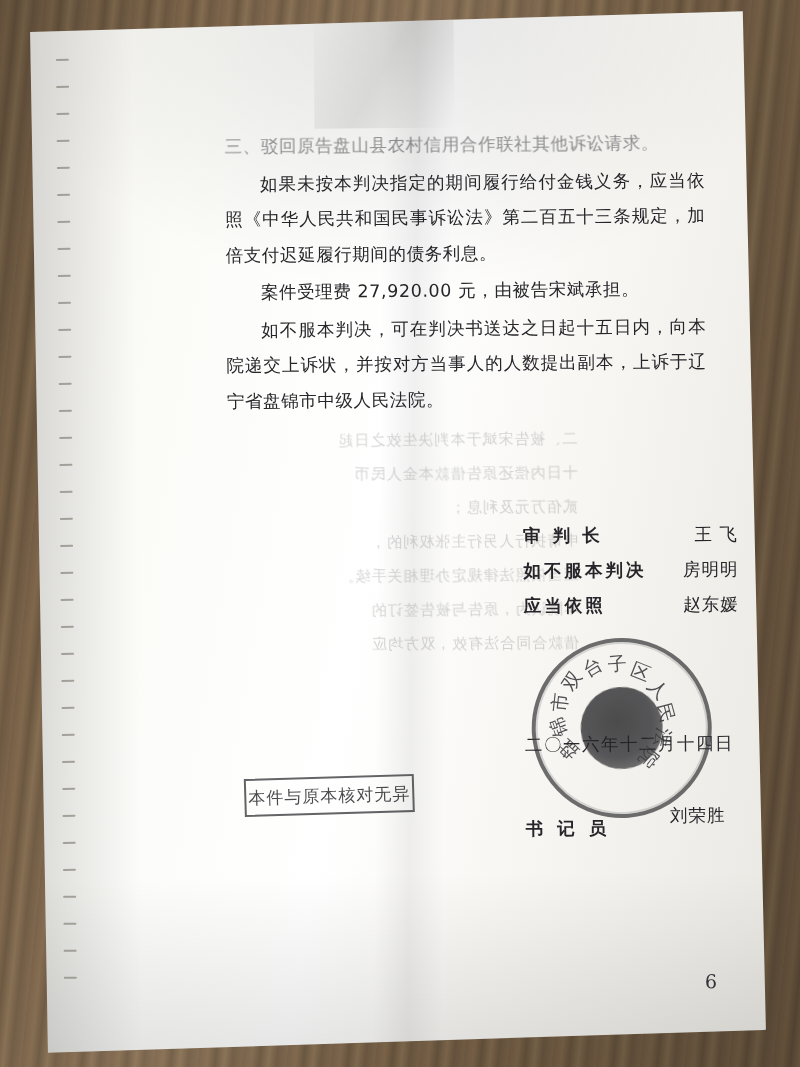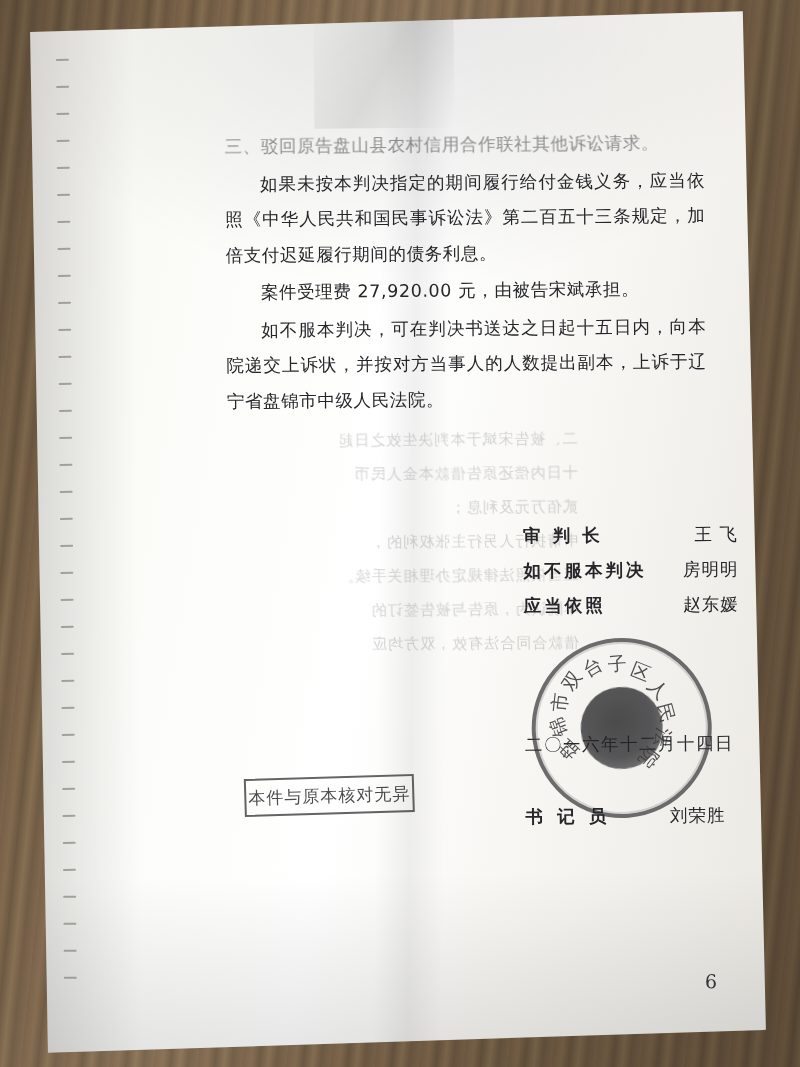--- a/index.html
+++ b/index.html
@@ -153,21 +153,21 @@
     left: 505px;
     top: 798px;
     width: 200px;
     display: flex;
     justify-content: space-between;
     font-size: 17.5px;
     color: #26262a;
     white-space: nowrap;
     font-family: "DejaVu Sans", sans-serif;
   }
-  #clerk-line .sig-role { letter-spacing: 4px; }
+  #clerk-line .sig-role { letter-spacing: 4px; margin-top: 12px; }
 
   
   #official-seal {
     position: absolute;
     left: 512px;
     top: 632px;
     width: 172px;
     height: 172px;
     border-radius: 50%;
     border: 4px solid rgba(45,45,48,0.78);

